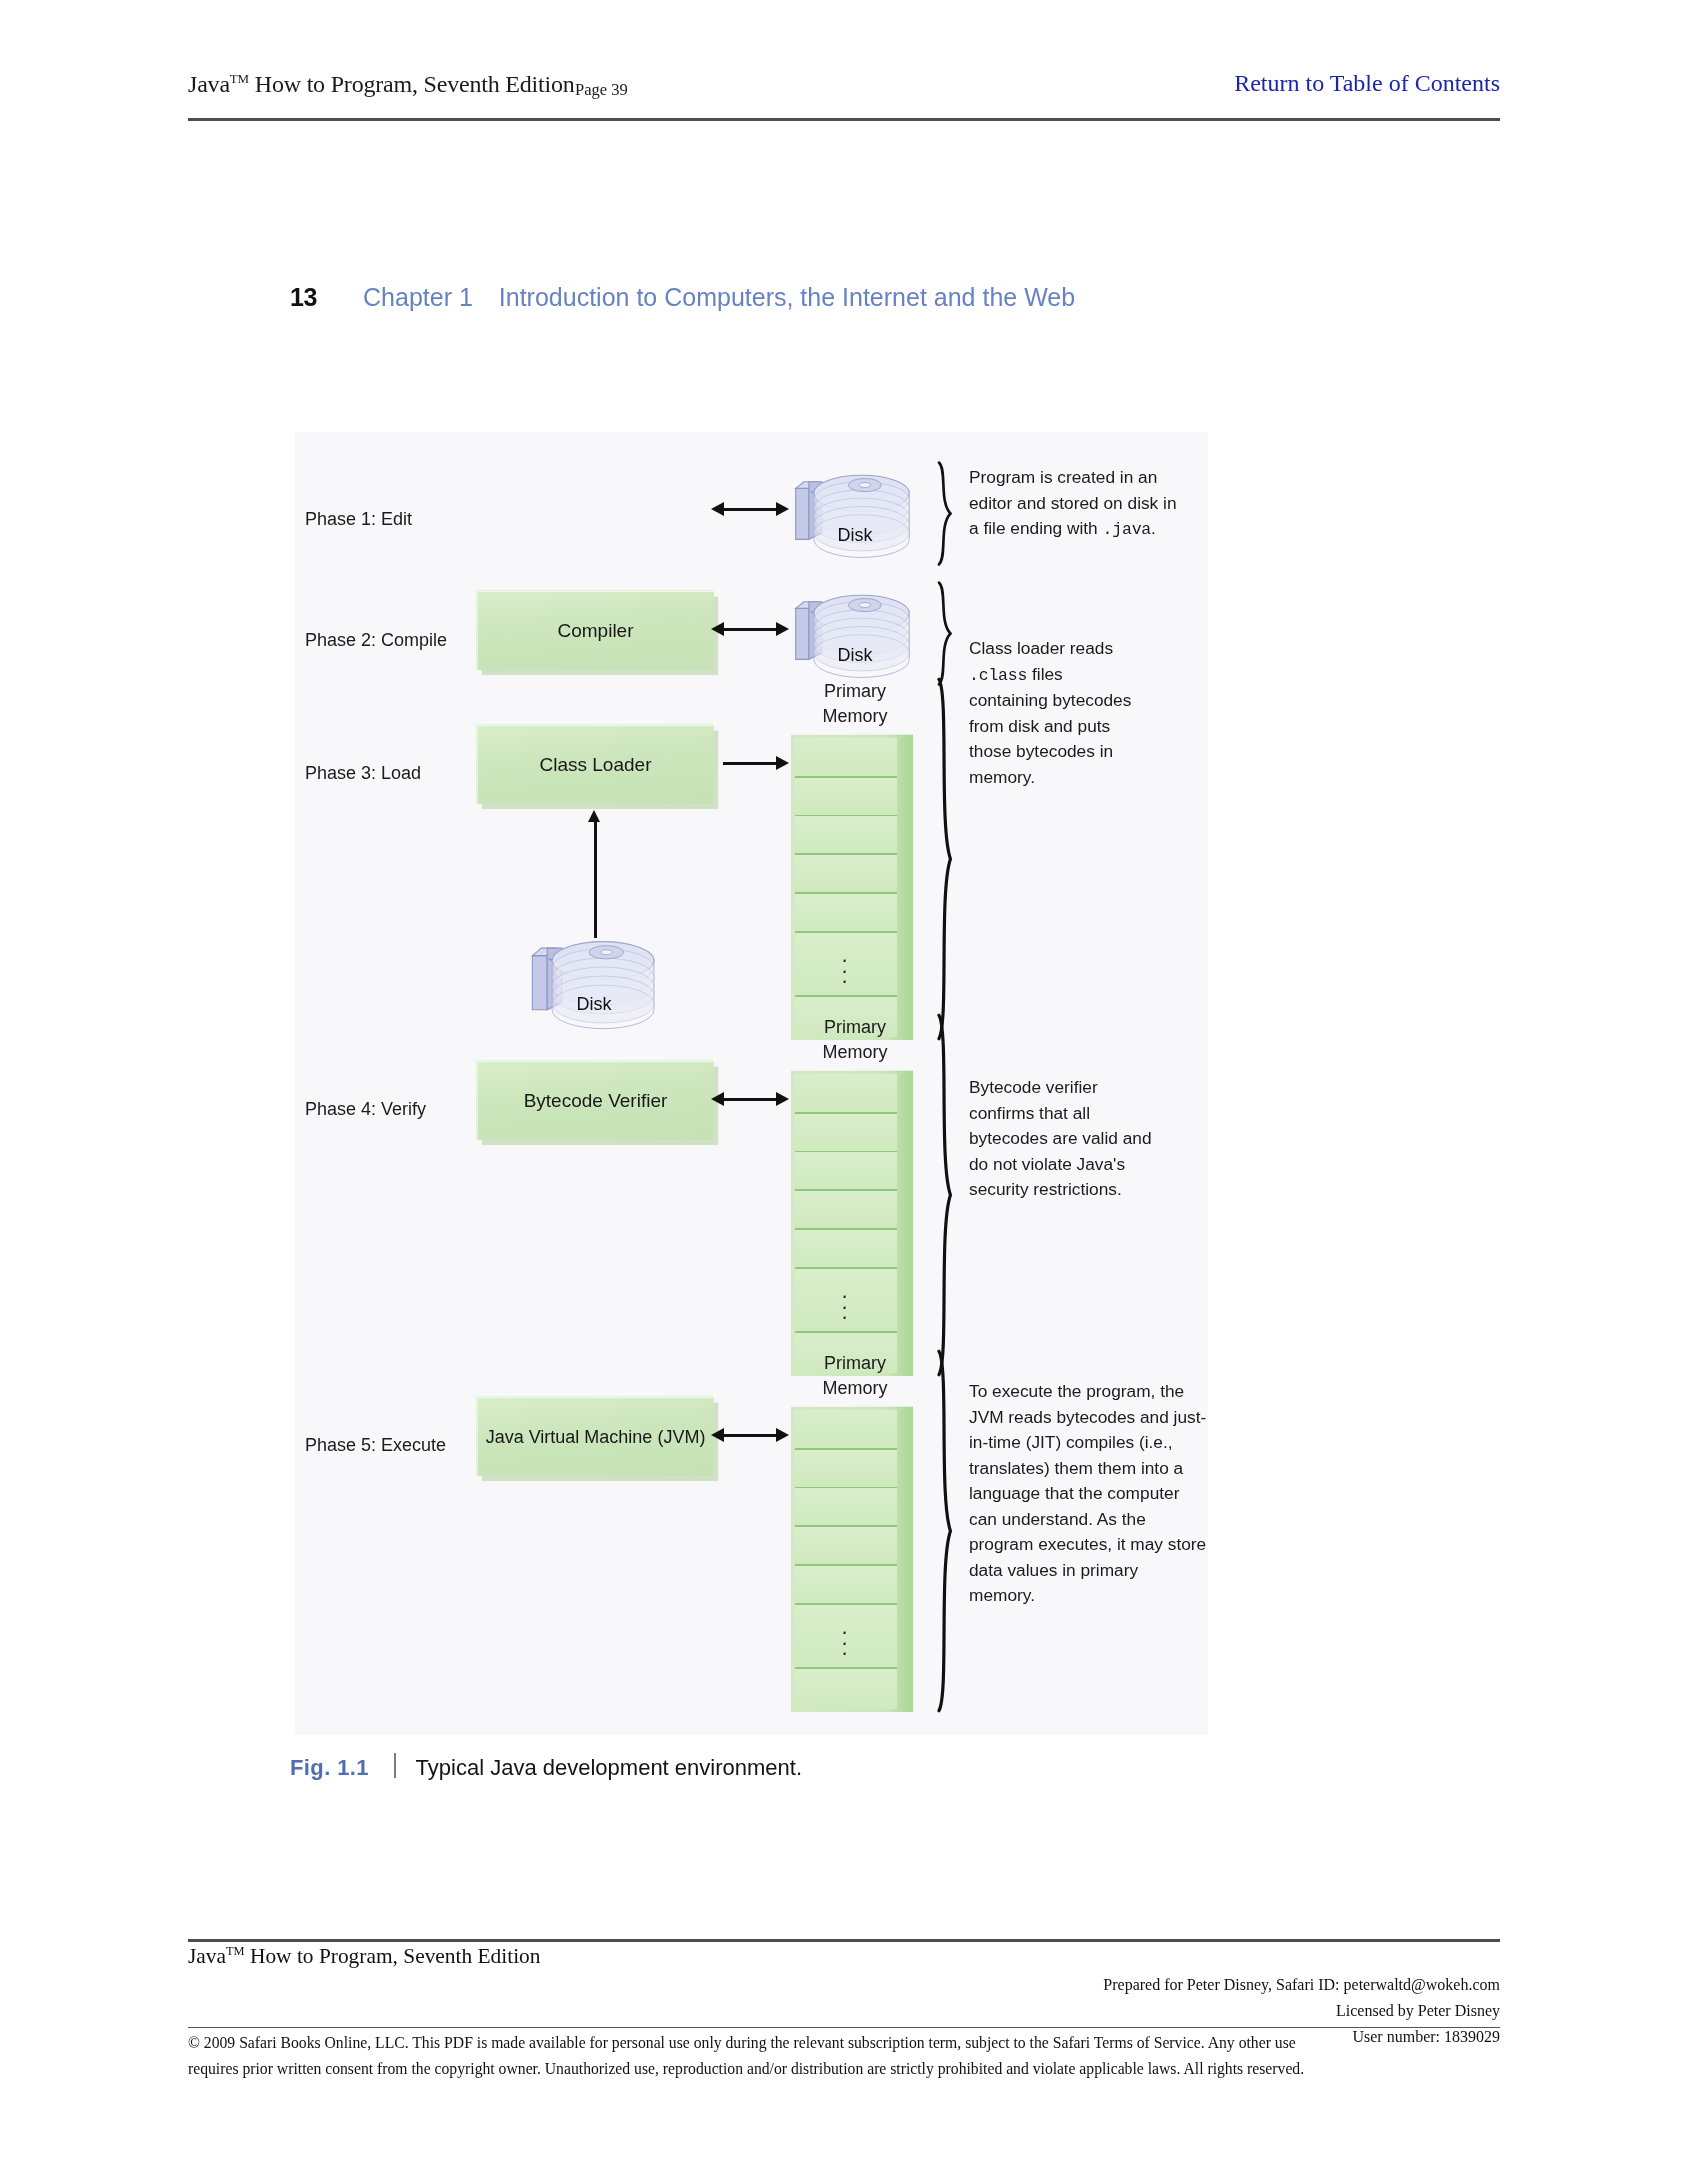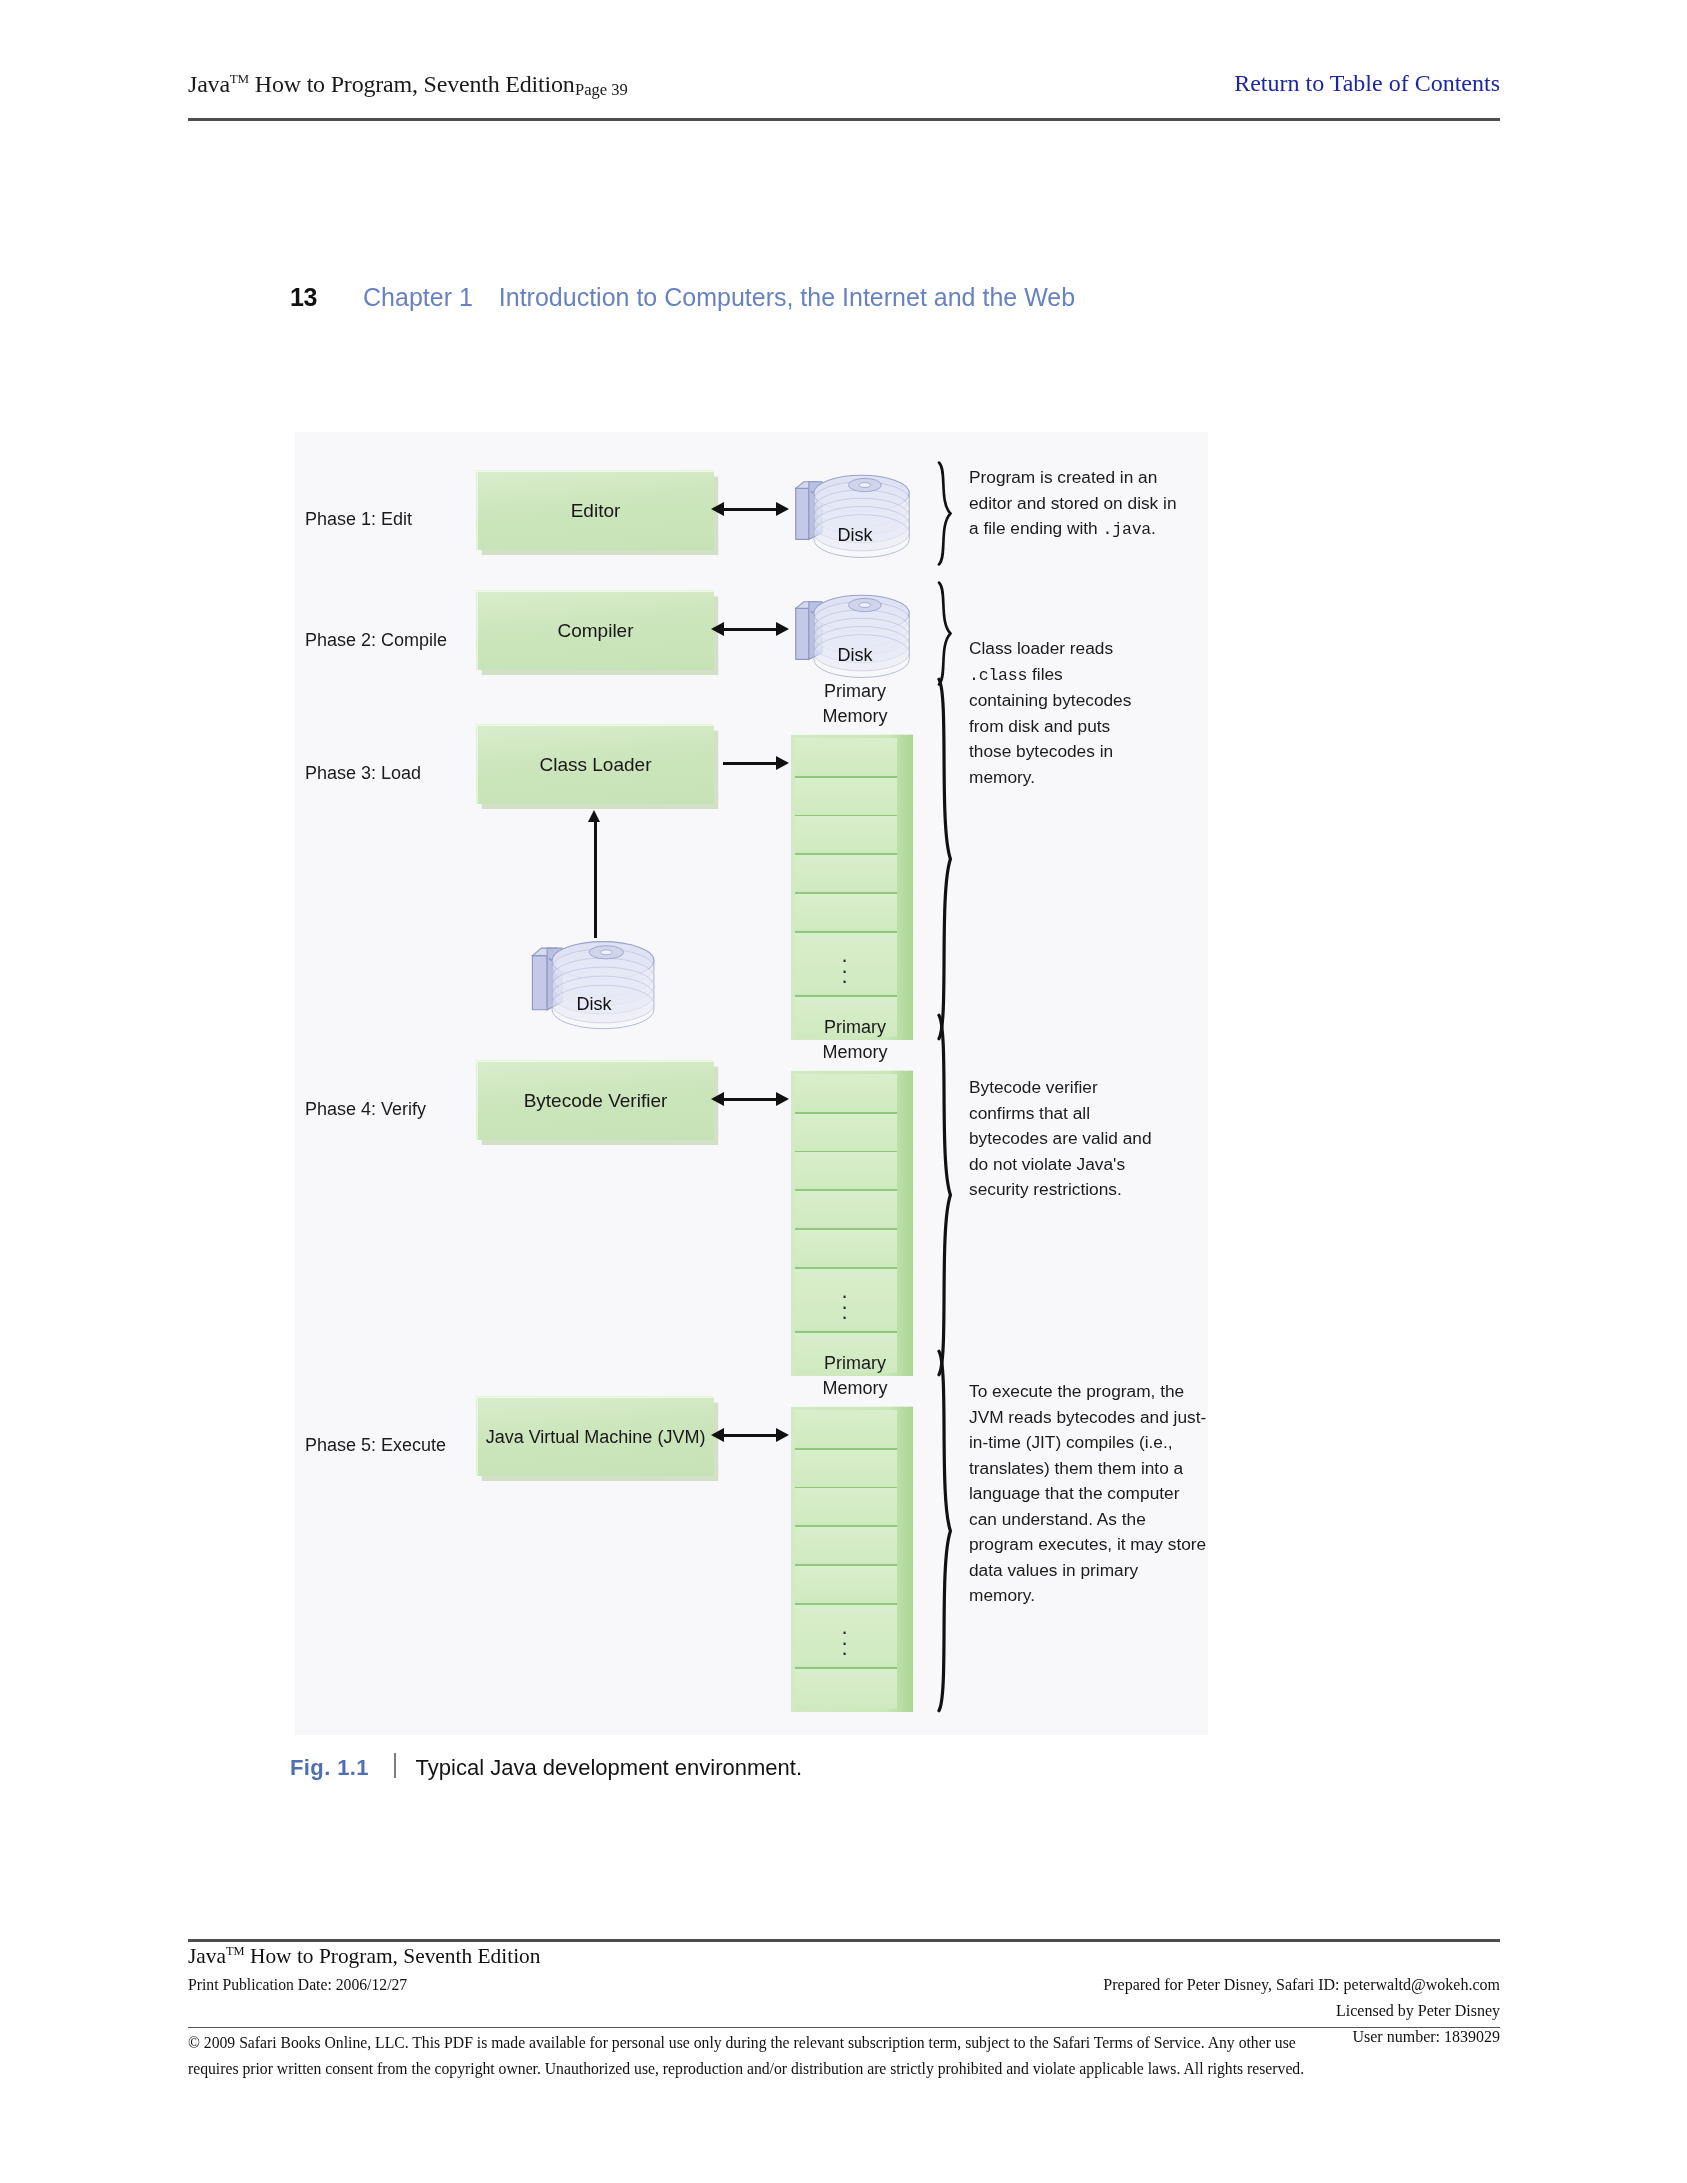--- a/index.html
+++ b/index.html
@@ -337,23 +337,20 @@
 </div>
 <div class="hdr-rule"></div>
 
 <div class="chapter-line">
   <span class="chap-num">13</span><span class="chap-label">Chapter 1</span><span class="chap-title">Introduction to Computers, the Internet and the Web</span>
 </div>
 
 <div class="figure-panel">
 
   <div class="phase-label" style="left:10px; top:77px;">Phase 1: Edit</div>
-  <div class="proc-box" style="left:181px; top:38px; width:237px; height:79px;">
-    <div class="proc-label">Editor</div>
-  </div>
   <div class="arrow" style="left:428px; top:76px; width:54px;">
     <span class="head left"></span>
       <span class="head right"></span>
   </div>
 
   <div class="disk" style="left:494px; top:30px; width:132px; height:107px;">
     <svg width="132" height="107" viewBox="0 0 160 130">
       <g stroke="#8f97c4" stroke-width="1.4" fill="none">
         <path d="M8 32 h16 v62 h-16 z" fill="#c3c9e6"></path>
         <path d="M8 32 l10 -8 h16 l-10 8 z" fill="#d6dbef"></path>
@@ -568,21 +565,20 @@
 
 <div class="fig-caption">
   <span class="fig-num">Fig. 1.1</span><span class="fig-sep"></span><span class="fig-text">Typical Java development environment.</span>
 </div>
 
 <div class="footer-rule"></div>
 <div class="footer">
   <div class="ft-title"><span>Java</span><sup>TM</sup><span> How to Program, Seventh Edition</span></div>
   <div class="ft-cols">
     <div class="ft-left">
-      <div>Print Publication Date: 2006/12/27</div>
     </div>
     <div class="ft-right">
       <div>Prepared for Peter Disney, Safari ID: peterwaltd@wokeh.com</div>
       <div>Licensed by Peter Disney</div>
       <div>User number: 1839029</div>
     </div>
   </div>
 </div>
 <div class="ft-rule2"></div>
 <div class="ft-copy">

